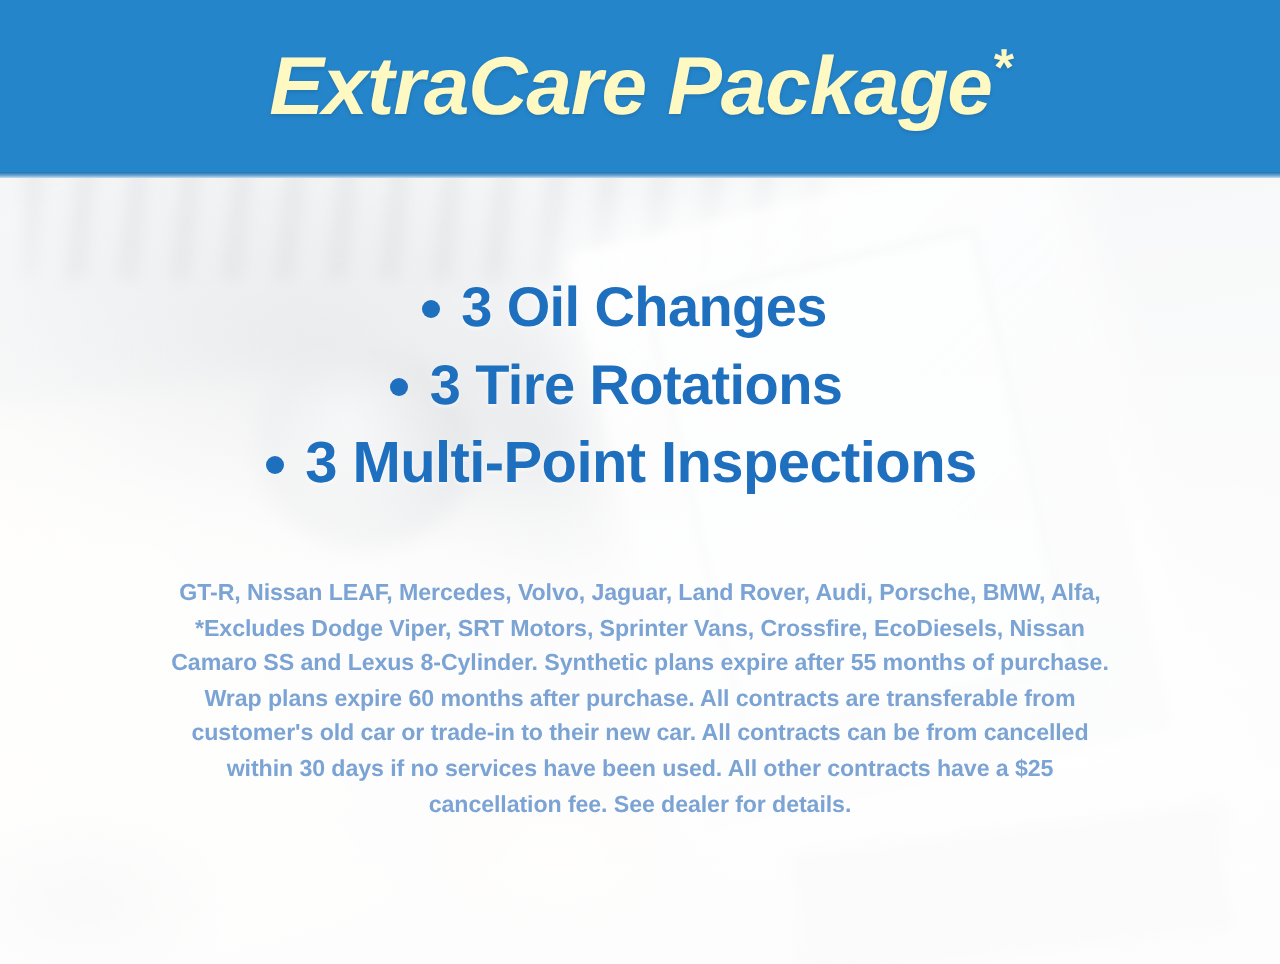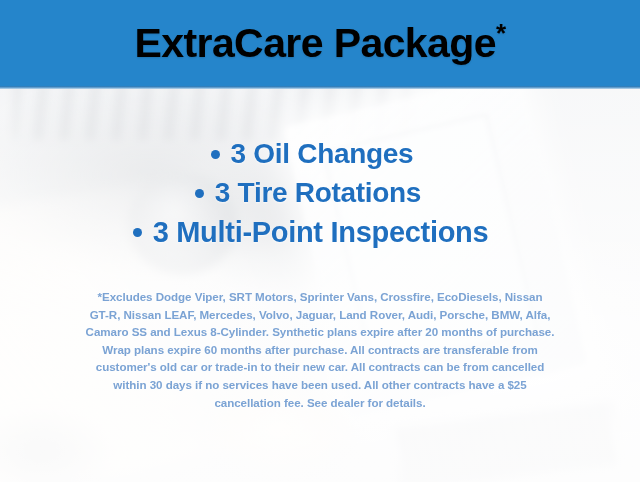--- a/index.html
+++ b/index.html
@@ -187,27 +187,28 @@
   .banner-edge {
     position: absolute;
     left: 0;
     top: 86px;
     width: 640px;
     height: 3px;
     background: linear-gradient(180deg, #1f6fae 0%, #6fa9d6 60%, #c8dcec 100%);
     z-index: 5;
   }
   .banner-title {
-    color: #000000;
+    color: #fef9c3;
     font-size: 41px;
     font-weight: bold;
     letter-spacing: -0.6px;
     line-height: 1;
     white-space: nowrap;
     text-shadow: 0 1px 2px rgba(0,0,0,0.13);
+    font-style: italic;
   }
   .banner-title .ast {
     font-size: 26px;
     vertical-align: super;
     line-height: 0;
   }
 
   
   .bullets {
     position: absolute;
@@ -296,22 +297,22 @@
       <span class="dot"></span>
       <span>3 Tire Rotations</span>
     </div>
     <div class="bullet-row r3">
       <span class="dot"></span>
       <span>3 Multi-Point Inspections</span>
     </div>
   </div>
 
   <div class="disclaimer">
+    <span class="dl">GT-R, Nissan LEAF, Mercedes, Volvo, Jaguar, Land Rover, Audi, Porsche, BMW, Alfa,</span>
     <span class="dl">*Excludes Dodge Viper, SRT Motors, Sprinter Vans, Crossfire, EcoDiesels, Nissan</span>
-    <span class="dl">GT-R, Nissan LEAF, Mercedes, Volvo, Jaguar, Land Rover, Audi, Porsche, BMW, Alfa,</span>
-    <span class="dl">Camaro SS and Lexus 8-Cylinder. Synthetic plans expire after 20 months of purchase.</span>
+    <span class="dl">Camaro SS and Lexus 8-Cylinder. Synthetic plans expire after 55 months of purchase.</span>
     <span class="dl">Wrap plans expire 60 months after purchase. All contracts are transferable from</span>
     <span class="dl">customer's old car or trade-in to their new car. All contracts can be from cancelled</span>
     <span class="dl">within 30 days if no services have been used. All other contracts have a $25</span>
     <span class="dl">cancellation fee. See dealer for details.</span>
   </div>
 
 </div>
 
 </body></html>

